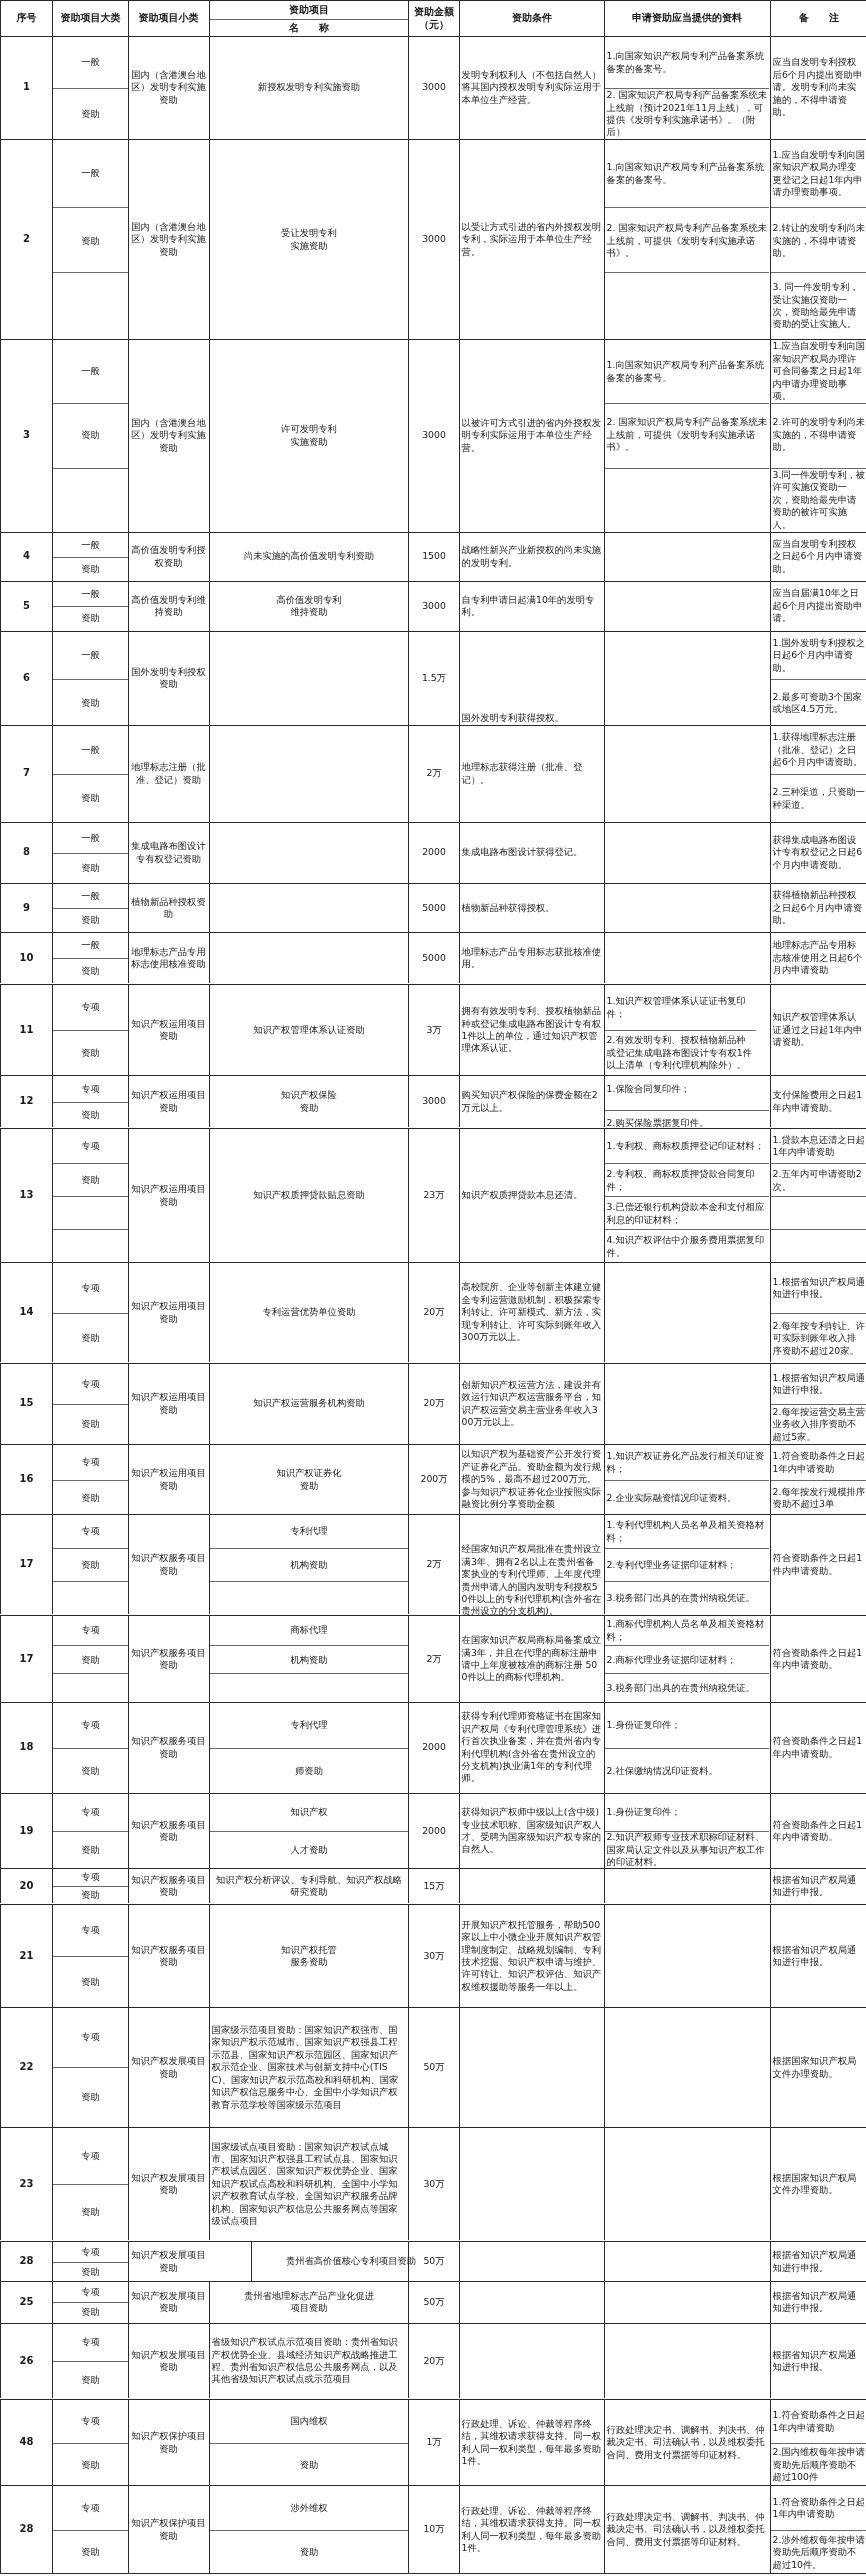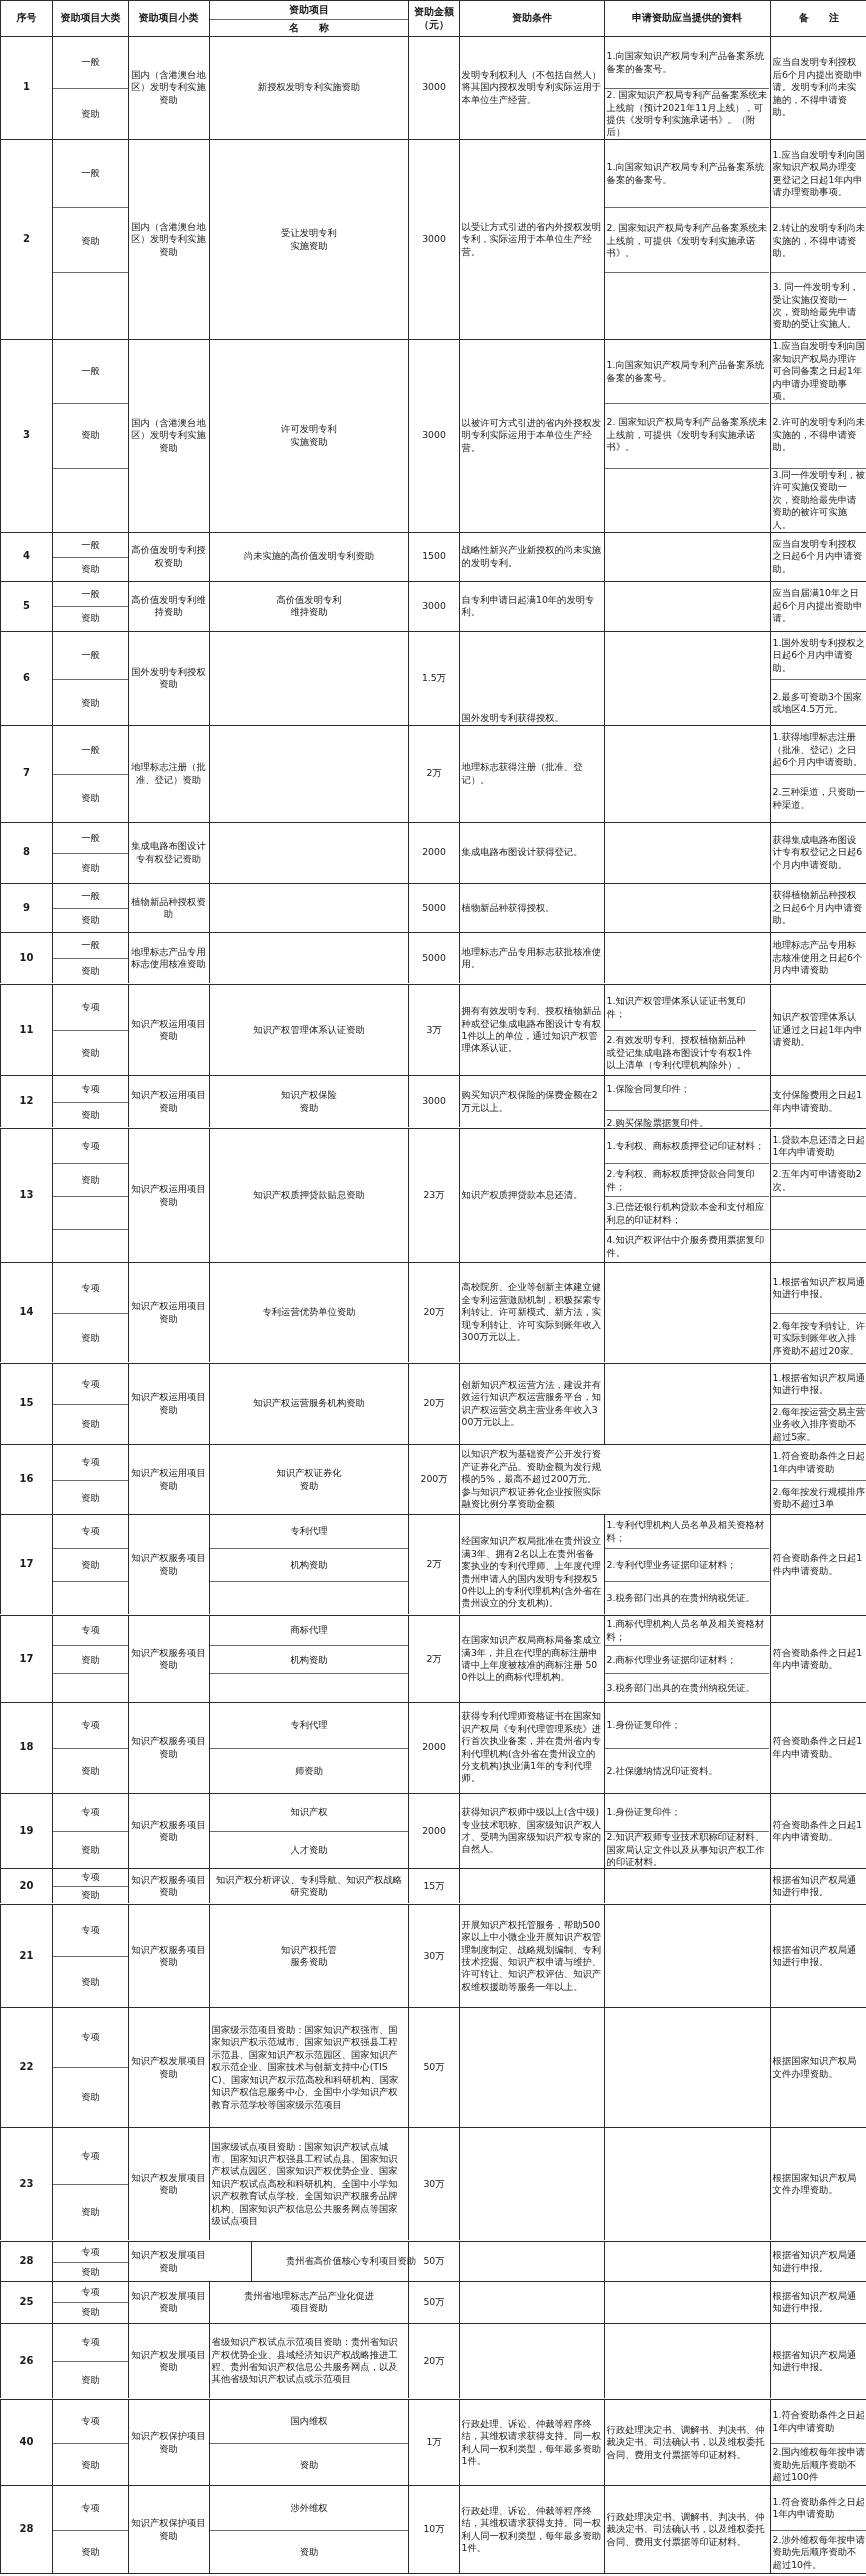--- a/index.html
+++ b/index.html
@@ -853,20 +853,28 @@
         <div class="col amt" style="left: 408px; width: 51px;">
           <div class="sub center" style="top: 0px; height: 69px;">
             <span class="txt">200万</span>
           </div>
         </div>
         <div class="col " style="left: 459px; width: 145px;">
           <div class="sub left" style="top: 0px; height: 69px;">
             <span class="txt">以知识产权为基础资产公开发行资产证券化产品。资助金额为发行规模的5%，最高不超过200万元。参与知识产权证券化企业按照实际融资比例分享资助金额</span>
           </div>
         </div>
+        <div class="col " style="left: 604px; width: 165px;">
+          <div class="sub left" style="top: 0px; height: 35px;">
+            <span class="txt">1.知识产权证券化产品发行相关印证资料；</span>
+          </div>
+          <div class="sub left" style="top: 35px; height: 35px; border-top: 1.6px solid rgb(106, 106, 106);">
+            <span class="txt">2.企业实际融资情况印证资料。</span>
+          </div>
+        </div>
         <div class="col " style="left: 770px; width: 97px;">
           <div class="sub left" style="top: 0px; height: 35px;">
             <span class="txt">1.符合资助条件之日起1年内申请资助</span>
           </div>
           <div class="sub left" style="top: 35px; height: 35px; border-top: 1.6px solid rgb(106, 106, 106);">
             <span class="txt">2.每年按发行规模排序资助不超过3单</span>
           </div>
         </div>
       </div>
       <div class="row" style="top: 1514px; height: 100px;">
@@ -901,21 +909,21 @@
           <div class="sub center" style="top: 66px; height: 33px; border-top: 1.6px solid rgb(106, 106, 106);">
             <span class="txt"></span>
           </div>
         </div>
         <div class="col amt" style="left: 408px; width: 51px;">
           <div class="sub center" style="top: 0px; height: 99px;">
             <span class="txt">2万</span>
           </div>
         </div>
         <div class="col " style="left: 459px; width: 145px;">
-          <div class="sub left" style="top: 8px; height: 99px;">
+          <div class="sub left" style="top: 16px; height: 99px;">
             <span class="txt">经国家知识产权局批准在贵州设立满3年、拥有2名以上在贵州省备案执业的专利代理师、上年度代理贵州申请人的国内发明专利授权50件以上的专利代理机构(含外省在贵州设立的分支机构)。</span>
           </div>
         </div>
         <div class="col " style="left: 604px; width: 165px;">
           <div class="sub left" style="top: 0px; height: 33px;">
             <span class="txt">1.专利代理机构人员名单及相关资格材料；</span>
           </div>
           <div class="sub left" style="top: 33px; height: 33px; border-top: 1.6px solid rgb(106, 106, 106);">
             <span class="txt">2.专利代理业务证据印证材料；</span>
           </div>
@@ -1404,21 +1412,21 @@
         </div>
         <div class="col " style="left: 770px; width: 97px;">
           <div class="sub left" style="top: 0px; height: 74px;">
             <span class="txt">根据省知识产权局通知进行申报。</span>
           </div>
         </div>
       </div>
       <div class="row" style="top: 2399px; height: 87px;">
         <div class="col seq" style="left: 0px; width: 52px; border-left: 1.6px solid rgb(42, 42, 42);">
           <div class="sub center" style="top: 0px; height: 85px;">
-            <span class="txt">40</span>
+            <span class="txt">48</span>
           </div>
         </div>
         <div class="col " style="left: 52px; width: 76px;">
           <div class="sub center" style="top: 0px; height: 43px;">
             <span class="txt">专项</span>
           </div>
           <div class="sub center" style="top: 43px; height: 43px; border-top: 1.6px solid rgb(106, 106, 106);">
             <span class="txt">资助</span>
           </div>
         </div>

